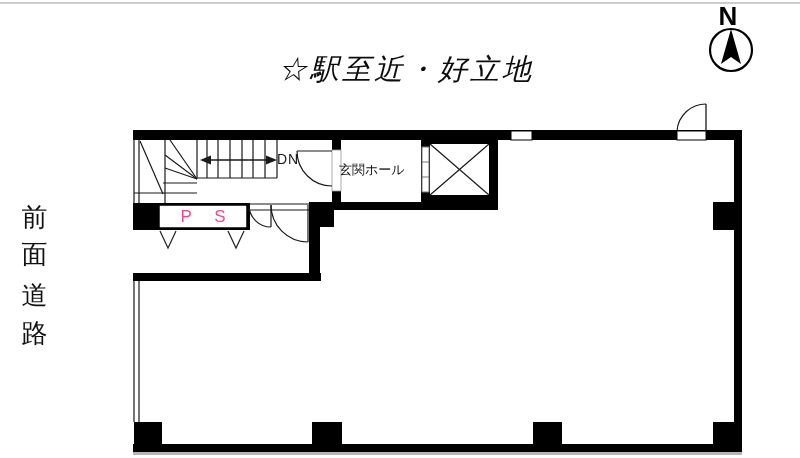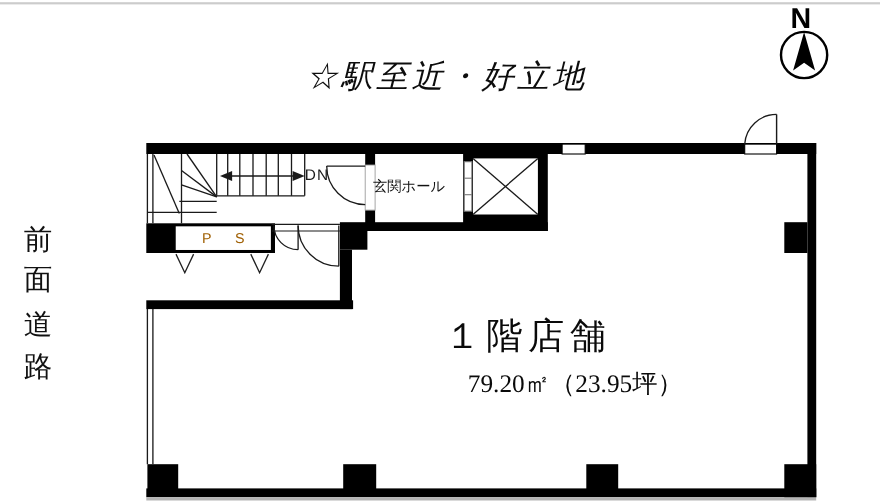--- a/index.html
+++ b/index.html
@@ -18,21 +18,21 @@
     font-size:26px;font-weight:bold;color:#000;
   }
   .road{
     left:18px;top:183px;height:250px;
     writing-mode:vertical-rl;text-orientation:upright;
     font-size:26px;letter-spacing:39px;color:#111;
   }
   .dn{left:277px;top:151px;font-size:14px;letter-spacing:1px;color:#1a1a1a;}
   .ps{
     left:159px;top:205px;width:88px;height:23px;line-height:23px;text-align:center;
-    font-size:13px;letter-spacing:9px;text-indent:9px;color:#a16207;
+    font-size:17px;letter-spacing:9px;text-indent:9px;color:#ec4899;
   }
   .hall{
     left:339px;top:161px;width:84px;text-align:left;
     font-size:13px;color:#111;
   }
   .shop-name{
     left:330px;top:283px;width:300px;text-align:center;
     font-size:33px;letter-spacing:5px;font-weight:500;color:#0a0a0a;
   }
   .shop-area{
@@ -135,16 +135,14 @@
   <div class="txt compass-n">N</div>
 
   <div class="txt road">前面道路</div>
 
   <div class="txt dn">DN</div>
 
   <div class="txt ps">P S</div>
 
   <div class="txt hall">玄関ホール</div>
 
-  <div class="txt shop-name">１階店舗</div>
 
-  <div class="txt shop-area">79.20㎡（23.95坪）</div>
 </div>
 
 </body></html>

